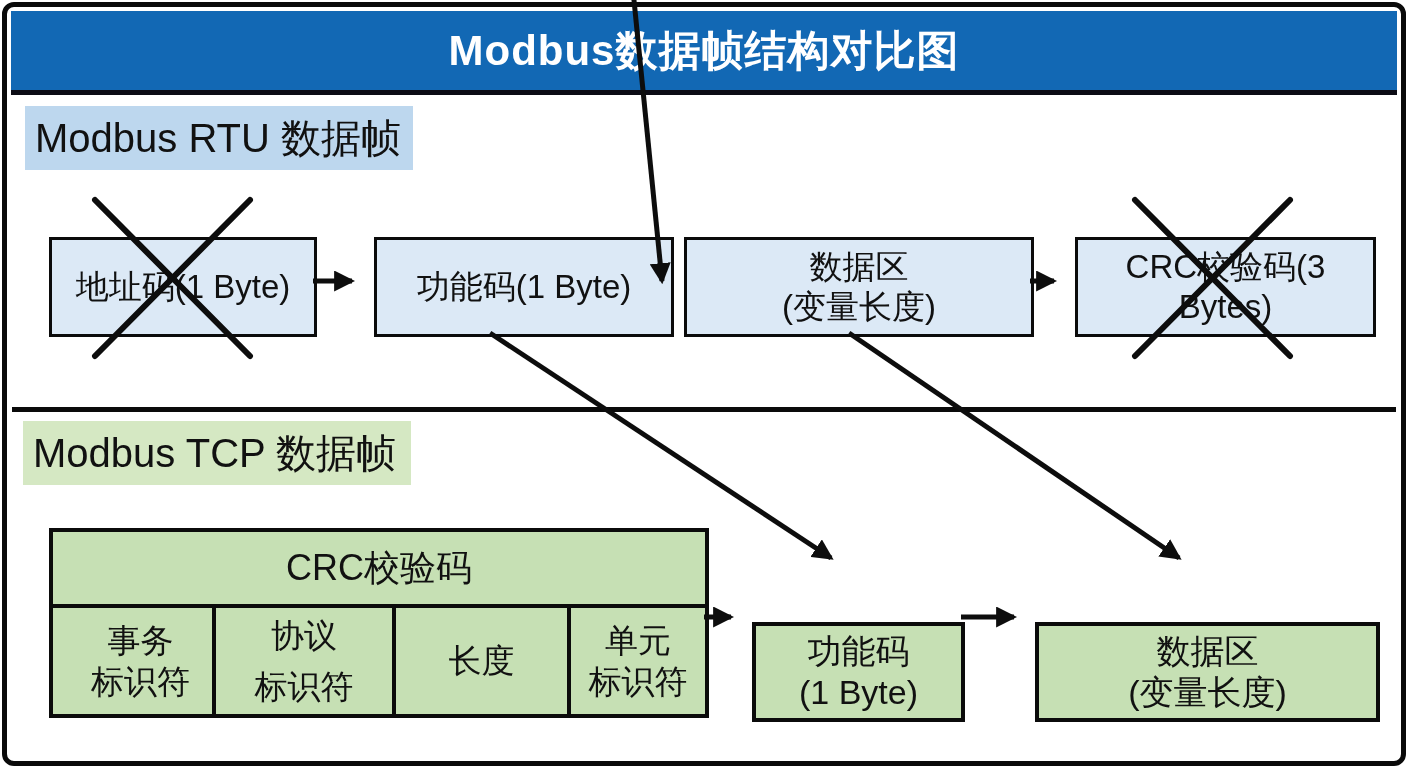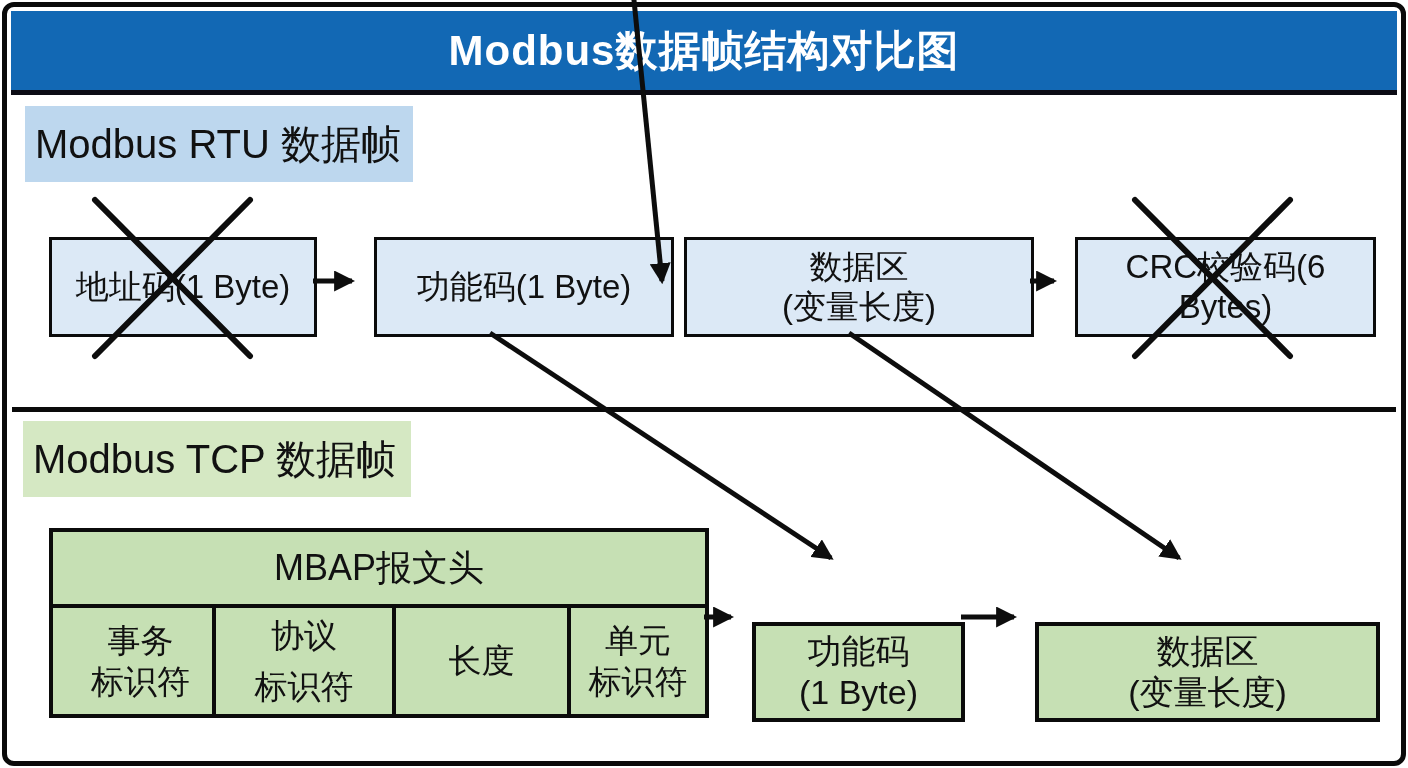--- a/index.html
+++ b/index.html
@@ -33,21 +33,21 @@
     display:flex;align-items:center;justify-content:center;
   }
   .title-text{
     color:var(--title-text);
     font-size:42px;font-weight:bold;
     letter-spacing:1px;
   }
   .section-label{
     position:absolute;
     display:flex;align-items:center;
-    padding:7px 10px;
+    padding:1px 10px;
     font-size:40px;color:#111;
     white-space:nowrap;
   }
   .rtu-label{left:18px;top:99px;width:368px;height:62px;background:var(--rtu-label-bg);}
   .tcp-label{left:16px;top:414px;width:368px;height:62px;background:var(--tcp-label-bg);}
   .node{
     position:absolute;
     border:3px solid #0b0b0b;
     display:flex;flex-direction:column;align-items:center;justify-content:center;
     text-align:center;
@@ -113,29 +113,29 @@
     <div class="node rtu-node" style="left:367px;top:230px;width:300px;height:100px;">
       <span>功能码(1 Byte)</span>
     </div>
 
     <div class="node rtu-node" style="left:677px;top:230px;width:350px;height:100px;">
       <span>数据区</span>
       <span>(变量长度)</span>
     </div>
 
     <div class="node rtu-node" style="left:1068px;top:230px;width:301px;height:100px;">
-      <span>CRC校验码(6 Bytes)</span>
+      <span>CRC校验码(3 Bytes)</span>
     </div>
 
     <div class="divider"></div>
 
     <div class="section-label tcp-label">Modbus TCP 数据帧</div>
 
     <div class="mbap">
-      <div class="mbap-header">MBAP报文头</div>
+      <div class="mbap-header">CRC校验码</div>
       <div class="mbap-cells">
         <div class="mbap-cell cell-transaction">
           <span>事务</span>
           <span>标识符</span>
         </div>
         <div class="mbap-cell cell-protocol">
           <span>协议</span>
           <span>标识符</span>
         </div>
         <div class="mbap-cell cell-length">

